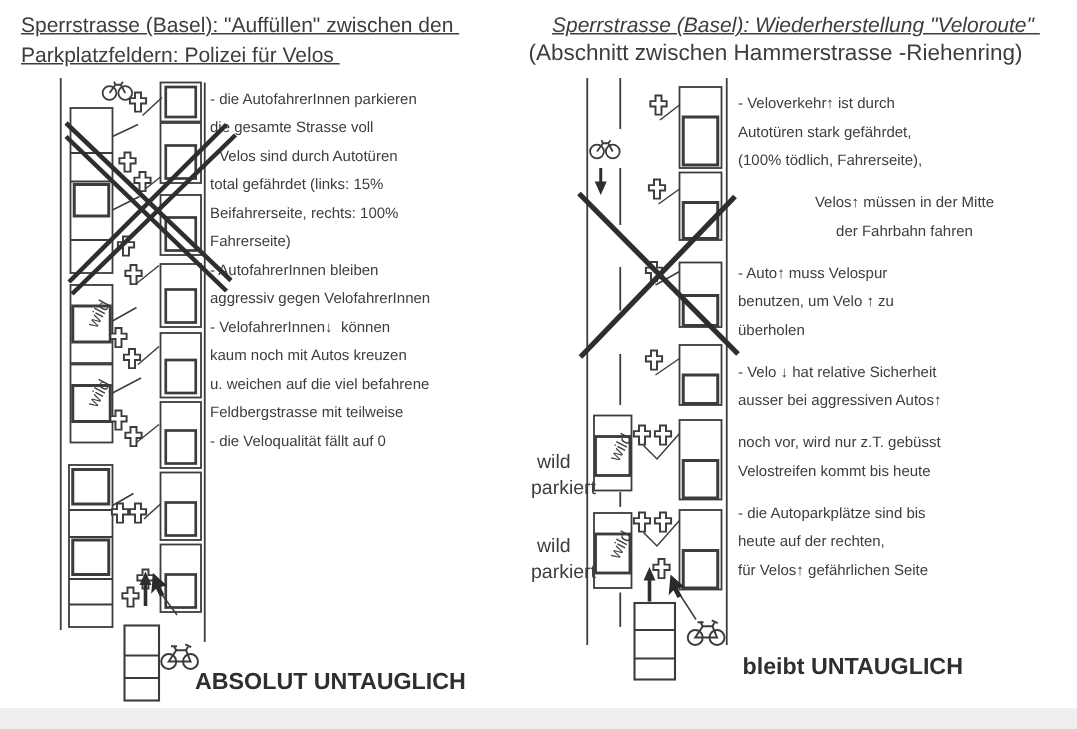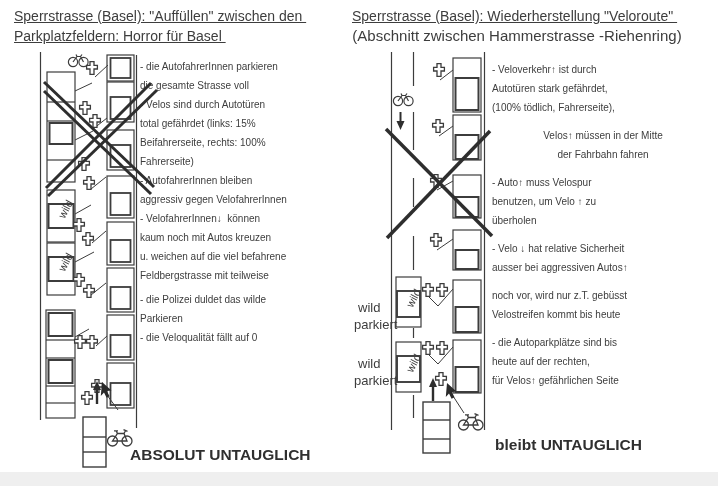--- a/index.html
+++ b/index.html
@@ -15,23 +15,23 @@
   .verdict{position:absolute;font-weight:bold;font-size:15.5px;color:#2f2f2f;white-space:pre;}
   .strip{position:absolute;left:0;width:718px;}
   svg{position:absolute;}
   svg line, svg rect, svg path, svg circle{vector-effect:none;}
 </style>
 </head>
 <body>
 
 <div class="page">
 
-  <div class="title" style="left:14px;top:7px;"><span>Sperrstrasse (Basel): "Auffüllen" zwischen den </span><br><span>Parkplatzfeldern: Horror für Basel </span></div>
-
-  <div class="title" style="left:352px;top:7px;">Sperrstrasse (Basel): Wiederherstellung "Veloroute" </div>
+  <div class="title" style="left:14px;top:7px;"><span>Sperrstrasse (Basel): "Auffüllen" zwischen den </span><br><span>Parkplatzfeldern: Polizei für Velos </span></div>
+
+  <div class="title" style="left:368px;top:7px;font-style:italic;">Sperrstrasse (Basel): Wiederherstellung "Veloroute" </div>
   <div class="subtitle" style="left:352px;top:27px;width:330px;text-align:center;">(Abschnitt zwischen Hammerstrasse -Riehenring)</div>
 
   <div class="textblock" style="left:140px;top:57px;width:215px;">
     <div class="para">
       <div class="tline">- die AutofahrerInnen parkieren</div>
       <div class="tline">die gesamte Strasse voll</div>
     </div>
     <div class="para">
       <div class="tline">- Velos sind durch Autotüren</div>
       <div class="tline">total gefährdet (links: 15%</div>
@@ -40,24 +40,20 @@
     </div>
     <div class="para">
       <div class="tline">- AutofahrerInnen bleiben</div>
       <div class="tline">aggressiv gegen VelofahrerInnen</div>
     </div>
     <div class="para">
       <div class="tline">- VelofahrerInnen↓  können</div>
       <div class="tline">kaum noch mit Autos kreuzen</div>
       <div class="tline">u. weichen auf die viel befahrene</div>
       <div class="tline">Feldbergstrasse mit teilweise</div>
-    </div>
-    <div class="para" style="margin-top:5px;">
-      <div class="tline">- die Polizei duldet das wilde</div>
-      <div class="tline">Parkieren</div>
     </div>
     <div class="para">
       <div class="tline">- die Veloqualität fällt auf 0</div>
     </div>
   </div>
 
   <div class="textblock" style="left:492px;top:60px;width:222px;">
     <div class="para">
       <div class="tline">- Veloverkehr↑ ist durch</div>
       <div class="tline">Autotüren stark gefährdet,</div>

